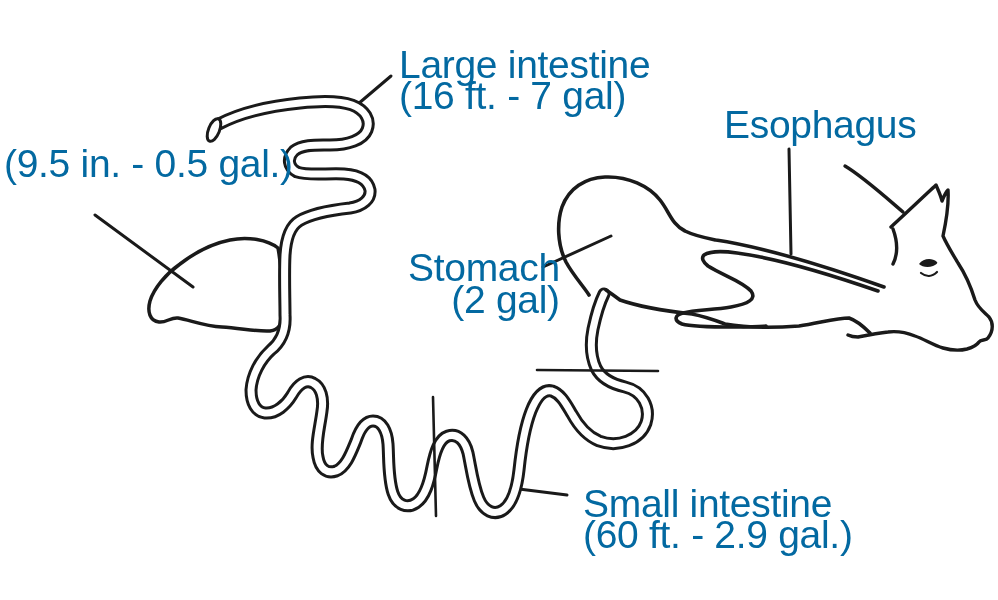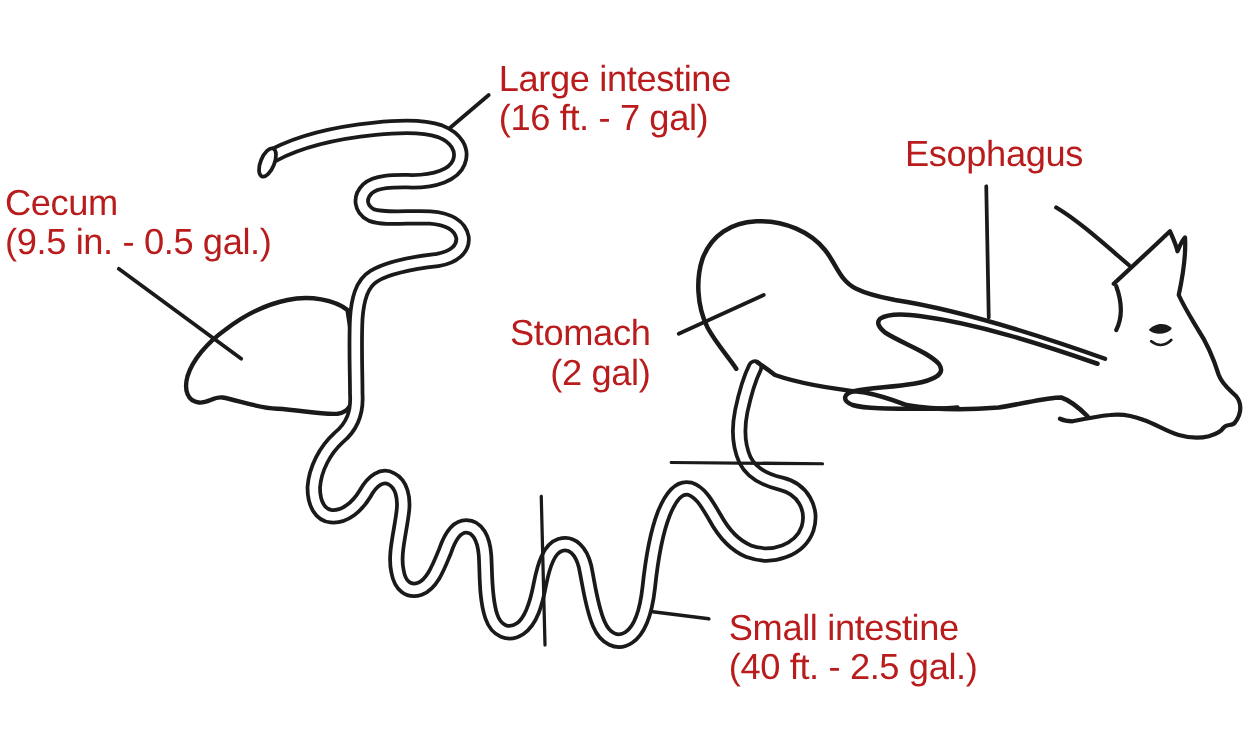--- a/index.html
+++ b/index.html
@@ -7,22 +7,22 @@
     position: relative;
     width: 998px;
     height: 600px;
     background: #ffffff;
     overflow: hidden;
     font-family: "Liberation Sans", sans-serif;
   }
   #art { position: absolute; left: 0; top: 0; }
   .label {
     position: absolute;
-    color: #b91c1c;
-    font-size: 29px;
+    color: #0369a1;
+    font-size: 39px;
     line-height: 31px;
     letter-spacing: -0.3px;
     white-space: nowrap;
   }
 </style>
 </head>
 <body>
 
 <div id="canvas">
 
@@ -123,31 +123,30 @@
       </g>
     </g>
   </svg>
 
   <div class="label" style="left:399px; top:49px;">
     <div>Large intestine</div>
     <div>(16 ft. - 7 gal)</div>
   </div>
 
   <div class="label" style="left:4px; top:148px;">
-    <div>Cecum</div>
     <div>(9.5 in. - 0.5 gal.)</div>
   </div>
 
   <div class="label" style="left:724px; top:109px;">
     <div>Esophagus</div>
   </div>
 
   <div class="label" style="left:408px; top:252px;text-align:right;">
     <div>Stomach</div>
     <div style="margin-top:1px;">(2 gal)</div>
   </div>
 
   <div class="label" style="left:583px; top:488px;">
     <div>Small intestine</div>
-    <div>(40 ft. - 2.5 gal.)</div>
+    <div>(60 ft. - 2.9 gal.)</div>
   </div>
 
 </div>
 
 </body></html>

